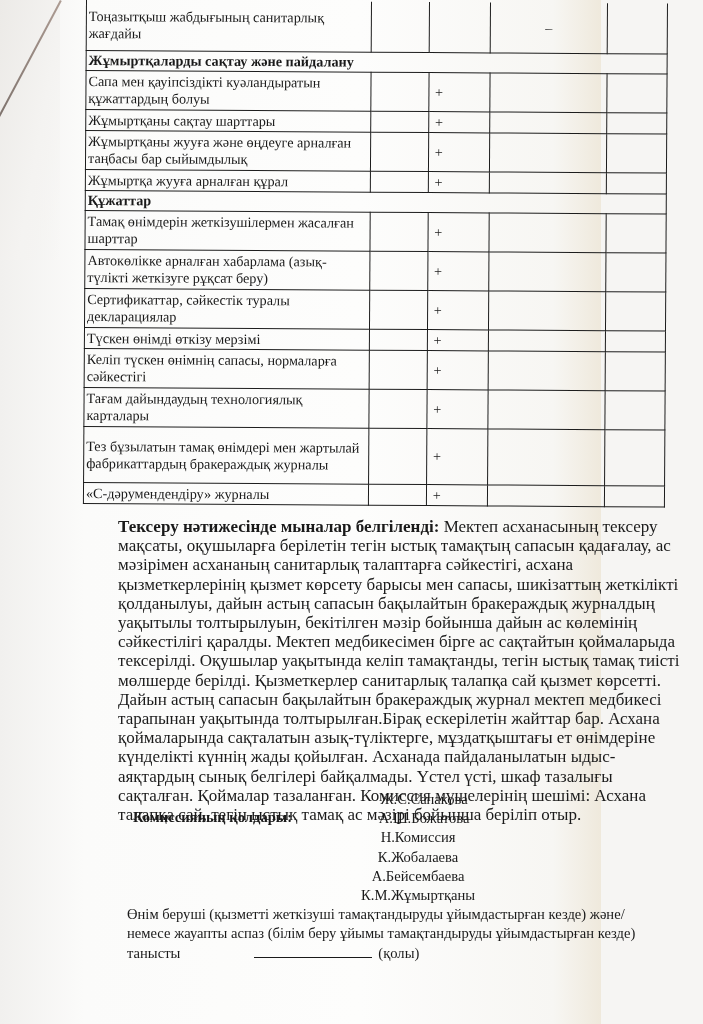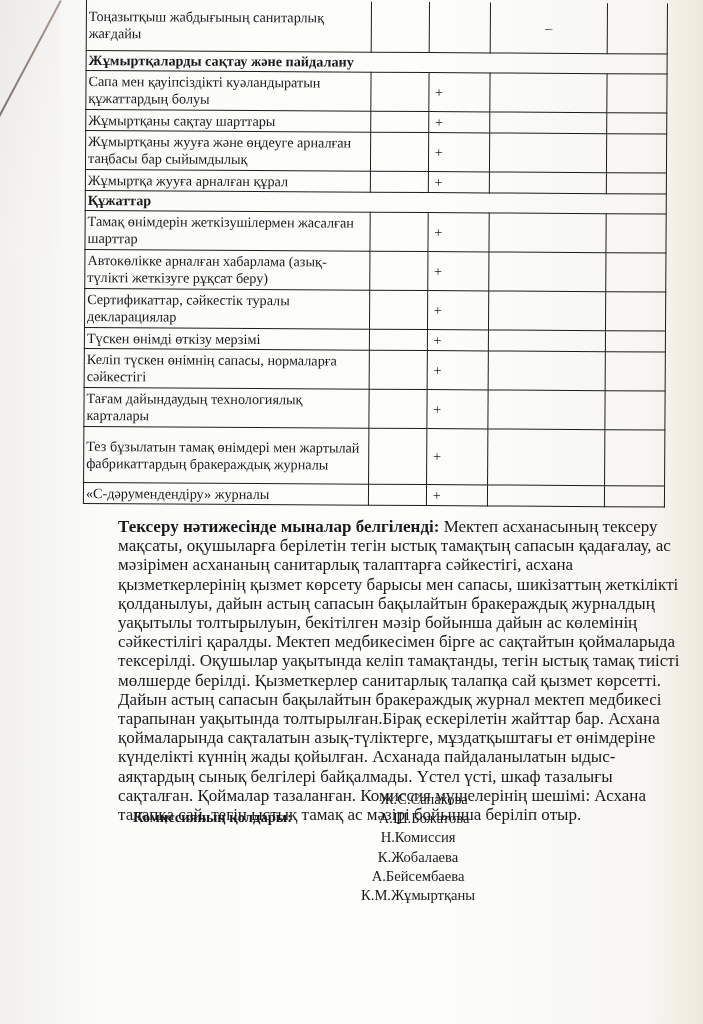--- a/index.html
+++ b/index.html
@@ -4,21 +4,21 @@
 <style>
   html, body { margin: 0; padding: 0; }
   body {
     width: 703px; height: 1024px; overflow: hidden;
     background: #f6f5f3;
     font-family: "Liberation Serif", serif;
     color: #1a1a1a;
     position: relative;
   }
   .page {
-    position: absolute; left: 0; top: 0; width: 703px; height: 1024px;
+    position: absolute; left: 0; top: 0; width: 601px; height: 1024px;
     background: linear-gradient(90deg, #f1f0ee 0%, #fbfbfa 14%, #fdfdfc 60%, #f7f6f3 92%, #efe9dc 100%);
   }
   .fold {
     position: absolute; left: -40px; top: 0; width: 2px; height: 290px;
     background: linear-gradient(#a08c82, #2a2523);
     transform-origin: top left; transform: translate(100px,0) rotate(28deg);
     opacity: .85;
   }
   .fold-shade {
     position: absolute; left: 0; top: 0; width: 60px; height: 260px;
@@ -184,13 +184,16 @@
     <div class="names">
       <div class="n0">Ж.С.Сапакова</div>
       <div class="n1">А.Ш.Божатова</div>
       <div>Н.Комиссия</div>
       <div>К.Жобалаева</div>
       <div>А.Бейсембаева</div>
       <div>К.М.Жұмыртқаны</div>
     </div>
   </div>
 
+  <div class="footer">
+    <span>Өнім беруші (қызметті жеткізуші тамақтандыруды ұйымдастырған кезде) және/немесе жауапты аспаз (білім беру ұйымы тамақтандыруды ұйымдастырған кезде) танысты</span><span class="sigline"></span><span>(қолы)</span>
+  </div>
 </div>
 
 </body></html>

